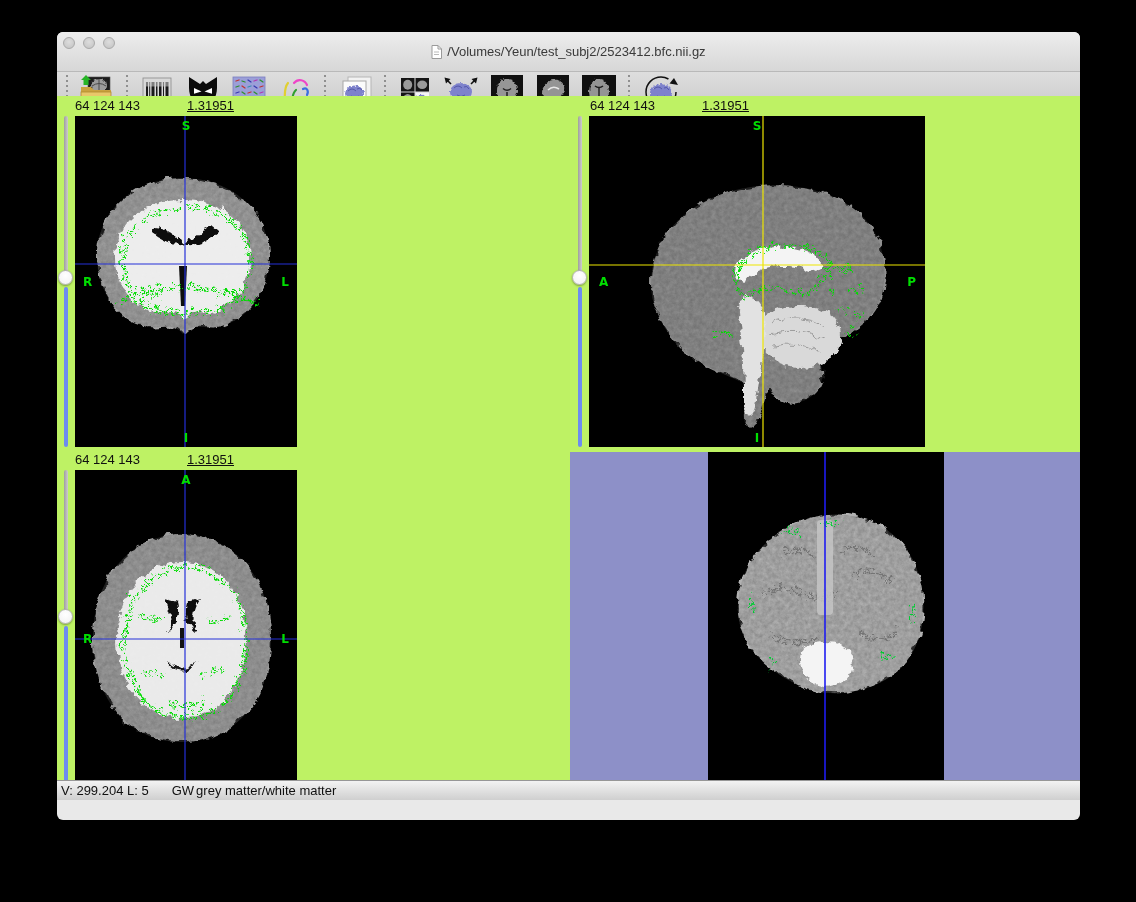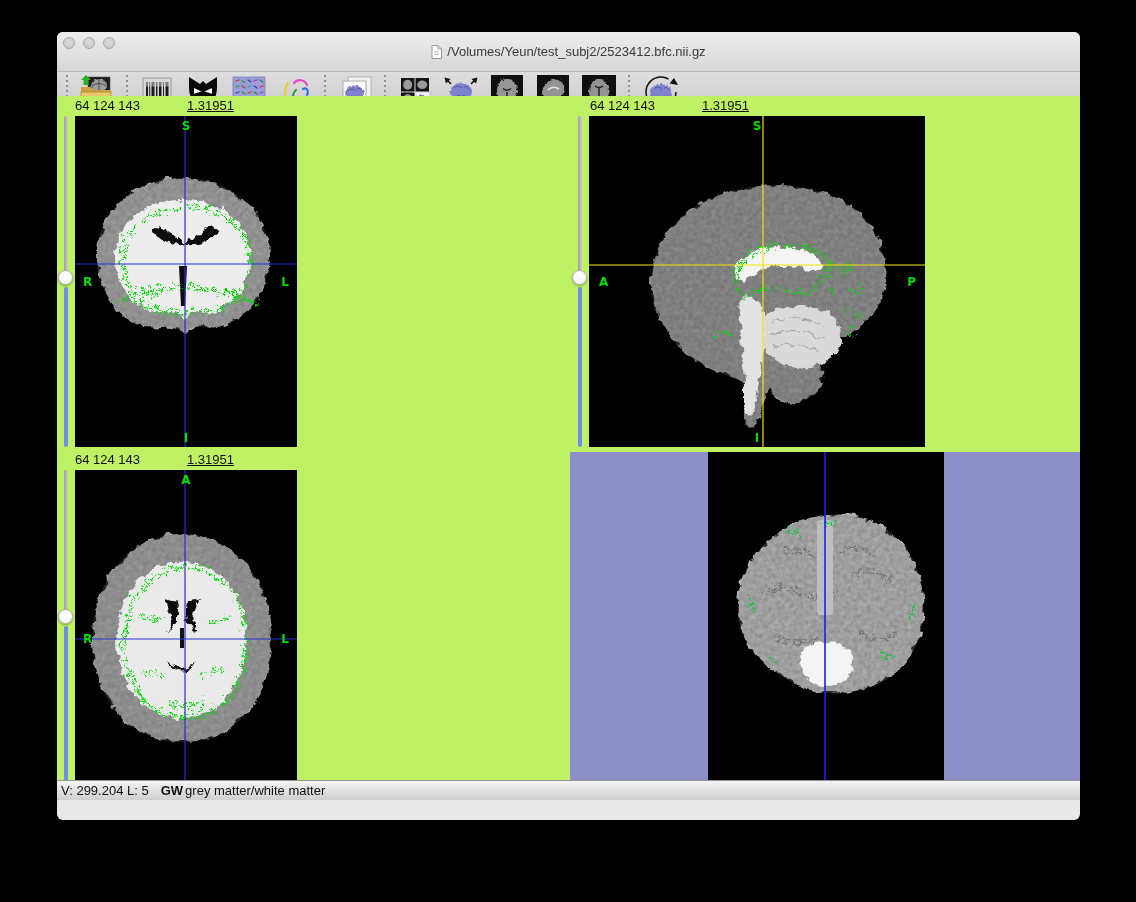--- a/index.html
+++ b/index.html
@@ -77,21 +77,21 @@
     border:1px solid #b2b2b2; box-shadow:0 1px 2px rgba(0,0,0,.35);
   }
   
   .statusbar {
     position:absolute; left:0; right:0; bottom:0; height:20px;
     background:linear-gradient(#f3f3f3,#cfcfcf);
     border-top:1px solid #979797;
     display:flex; align-items:center; font-size:13px; color:#101010;
     padding-left:4px;
   }
-  .statusbar .seg2 { margin-left:12px;font-weight:bold; }
+  .statusbar .seg2 { margin-left:23px; }
   .statusbar .seg3 { margin-left:2px; }
   
   text.olabel { font-family:"DejaVu Sans", sans-serif; font-size:12px; font-weight:bold; fill:#00df00; }
 </style>
 </head>
 <body>
 
 <svg width="0" height="0" style="position:absolute" aria-hidden="true">
   <defs>
     <filter id="rough1" x="-30%" y="-30%" width="160%" height="160%">

